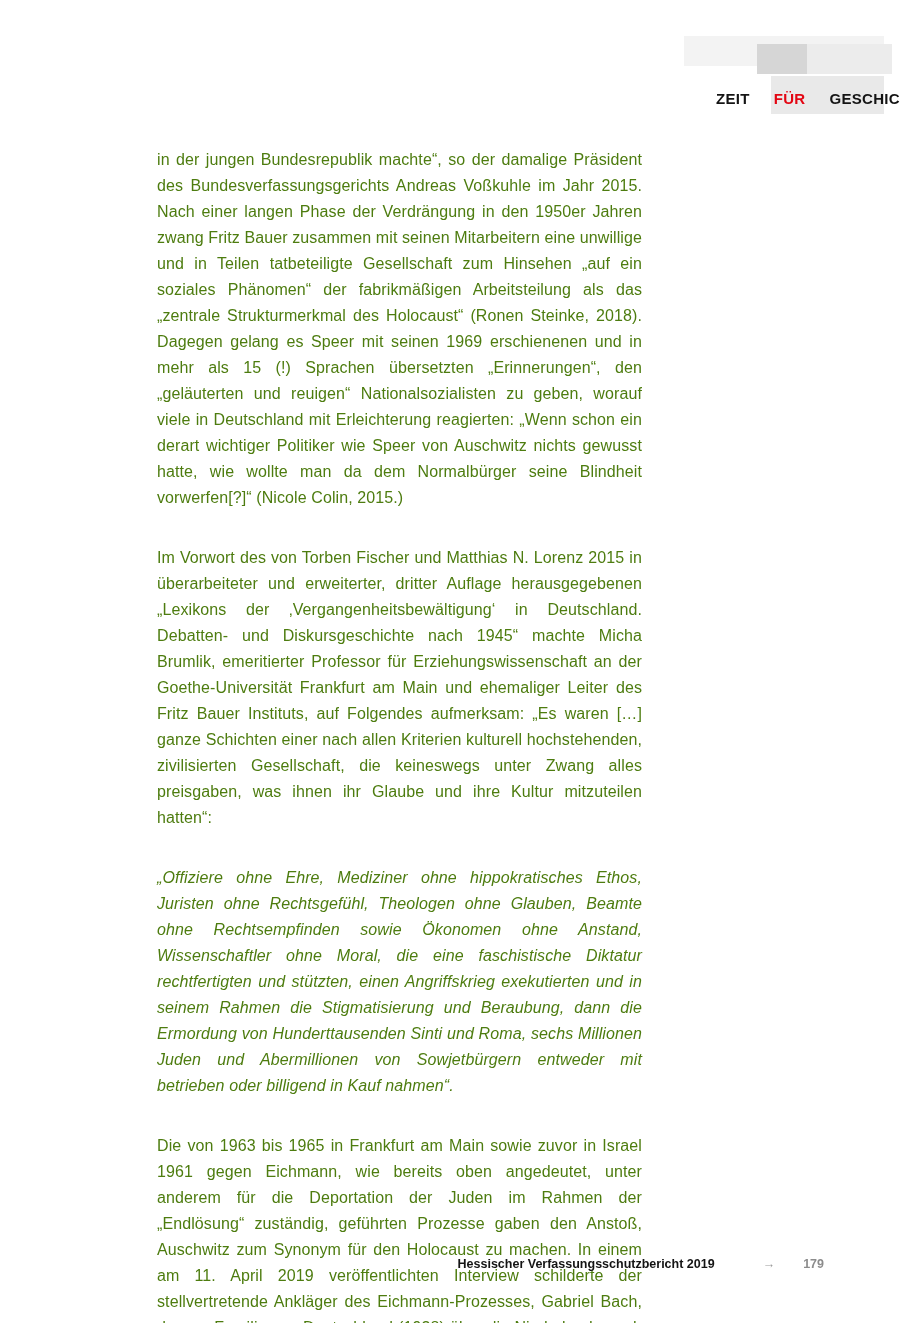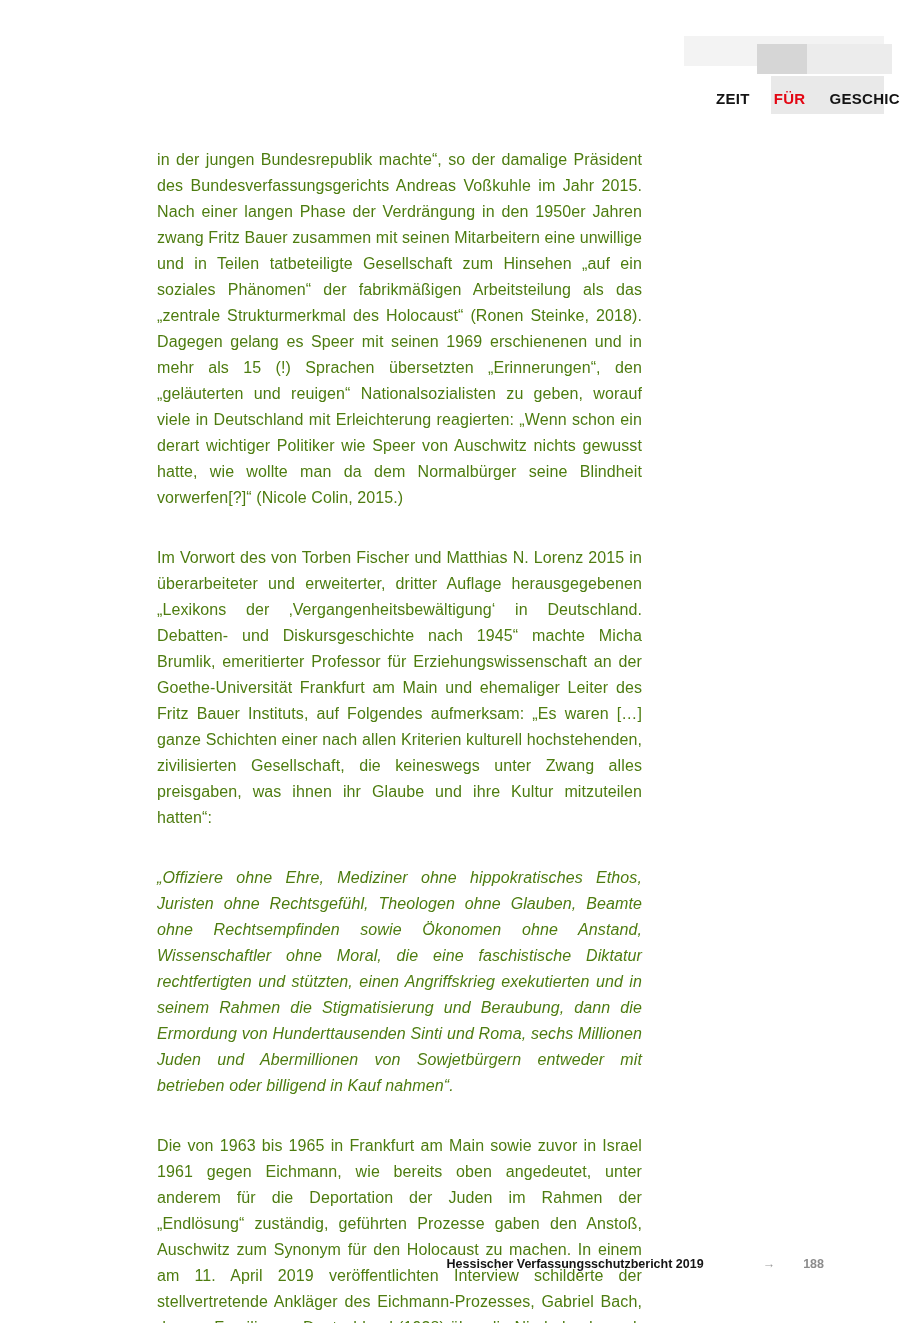--- a/index.html
+++ b/index.html
@@ -81,21 +81,21 @@
     font-style: italic;
   }
 
   
   .page-footer {
     position: absolute;
     right: 52px;
     bottom: 28px;
     display: flex;
     align-items: baseline;
-    gap: 23px;
+    gap: 12px;
     white-space: nowrap;
   }
   .footer-title {
     font-size: 12.5px;
     font-weight: 700;
     color: #141414;
   }
   .footer-page {
     display: inline-flex;
     align-items: baseline;
@@ -129,17 +129,17 @@
     <p>in der jungen Bundesrepublik machte“, so der damalige Präsident des Bundesverfassungsgerichts Andreas Voßkuhle im Jahr 2015. Nach einer langen Phase der Verdrängung in den 1950er Jahren zwang Fritz Bauer zusammen mit seinen Mitarbeitern eine unwillige und in Teilen tatbeteiligte Gesellschaft zum Hinsehen „auf ein soziales Phänomen“ der fabrikmäßigen Arbeitsteilung als das „zentrale Strukturmerkmal des Holocaust“ (Ronen Steinke, 2018). Dagegen gelang es Speer mit seinen 1969 erschienenen und in mehr als 15 (!) Sprachen übersetzten „Erinnerungen“, den „geläuterten und reuigen“ Nationalsozialisten zu geben, worauf viele in Deutschland mit Erleichterung reagierten: „Wenn schon ein derart wichtiger Politiker wie Speer von Auschwitz nichts gewusst hatte, wie wollte man da dem Normalbürger seine Blindheit vorwerfen[?]“ (Nicole Colin, 2015.)</p>
     <p>Im Vorwort des von Torben Fischer und Matthias N. Lorenz 2015 in überarbeiteter und erweiterter, dritter Auflage herausgegebenen „Lexikons der ‚Vergangenheitsbewältigung‘ in Deutschland. Debatten- und Diskursgeschichte nach 1945“ machte Micha Brumlik, emeritierter Professor für Erziehungswissenschaft an der Goethe-Universität Frankfurt am Main und ehemaliger Leiter des Fritz Bauer Instituts, auf Folgendes aufmerksam: „Es waren […] ganze Schichten einer nach allen Kriterien kulturell hochstehenden, zivilisierten Gesellschaft, die keineswegs unter Zwang alles preisgaben, was ihnen ihr Glaube und ihre Kultur mitzuteilen hatten“:</p>
     <p class="quote">„Offiziere ohne Ehre, Mediziner ohne hippokratisches Ethos, Juristen ohne Rechtsgefühl, Theologen ohne Glauben, Beamte ohne Rechtsempfinden sowie Ökonomen ohne Anstand, Wissenschaftler ohne Moral, die eine faschistische Diktatur rechtfertigten und stützten, einen Angriffskrieg exekutierten und in seinem Rahmen die Stigmatisierung und Beraubung, dann die Ermordung von Hunderttausenden Sinti und Roma, sechs Millionen Juden und Abermillionen von Sowjetbürgern entweder mit betrieben oder billigend in Kauf nahmen“.</p>
     <p>Die von 1963 bis 1965 in Frankfurt am Main sowie zuvor in Israel 1961 gegen Eichmann, wie bereits oben angedeutet, unter anderem für die Deportation der Juden im Rahmen der „Endlösung“ zuständig, geführten Prozesse gaben den Anstoß, Auschwitz zum Synonym für den Holocaust zu machen. In einem am 11. April 2019 veröffentlichten Interview schilderte der stellvertretende Ankläger des Eichmann-Prozesses, Gabriel Bach, dessen Familie aus Deutschland (1938) über die Niederlande nach Palästina (1940) auswanderte, die Aussage eines Augenzeugen und seine eigene persönliche Betroffenheit hierüber. In der Zeitung Die Zeit hieß es unter der Überschrift „Er [i. e. Eichmann] war so besessen, dass er sich sogar über Hitler hinwegsetzte“:</p>
   </main>
 
   <footer class="page-footer">
     <span class="footer-title">Hessischer Verfassungsschutzbericht 2019</span>
     <span class="footer-page">
       <span class="footer-arrow">→</span>
-      <span class="footer-number">188</span>
+      <span class="footer-number">179</span>
     </span>
   </footer>
 
 </div>
 
 </body></html>

